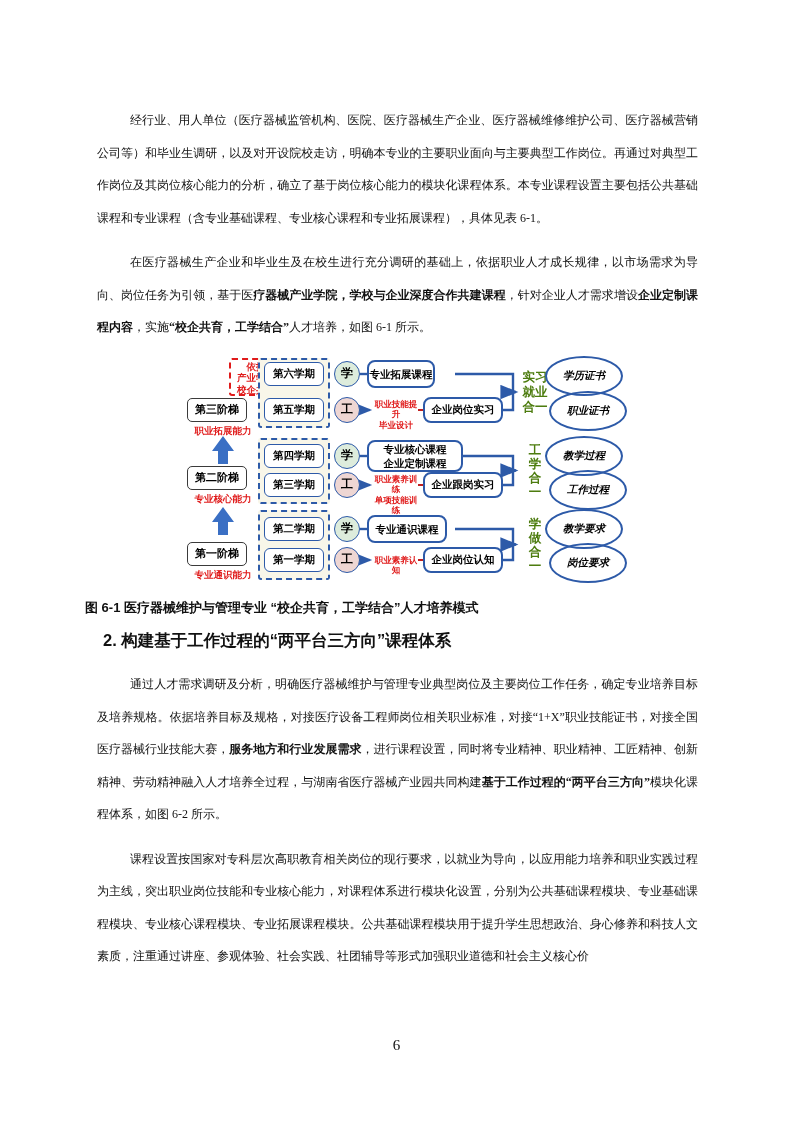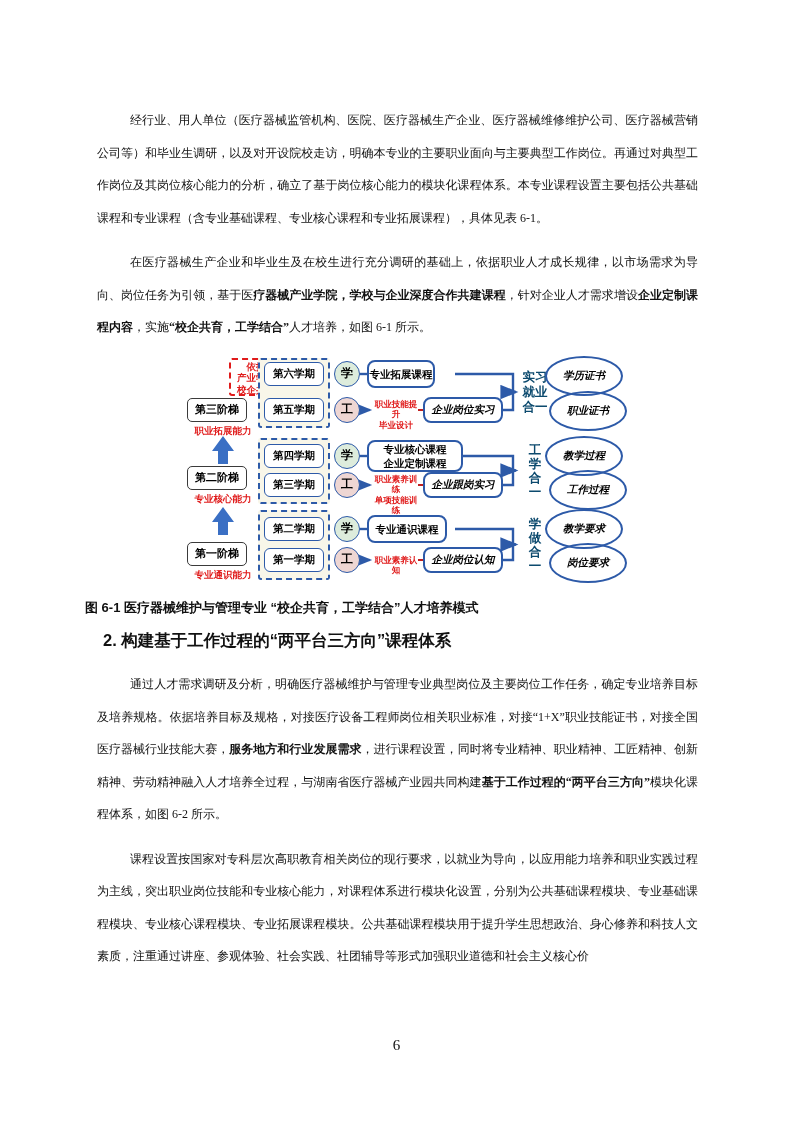--- a/index.html
+++ b/index.html
@@ -92,28 +92,28 @@
   }
   .circ-study{background:#ddecdc;}
   .circ-work{background:#eed6d3;}
   .cbox,.wbox{
     border:2px solid #2d5aa8;border-radius:8px;background:#fff;
     font-weight:bold;text-align:center;color:#000;
     display:flex;align-items:center;justify-content:center;
     white-space:pre-line;
   }
   .cbox{left:192px;font-size:10.5px;line-height:14px;}
-  .wbox{left:248px;width:80px;height:26px;font-size:10.5px;font-style:italic;}
+  .wbox{left:248px;width:80px;height:26px;font-size:10.5px;}
   .note{
     left:197px;width:48px;
     color:#e01b1b;font-weight:bold;font-size:8.5px;line-height:10.5px;
     text-align:center;white-space:pre-line;
   }
   .outcome{
-    color:#0c4a6e;font-weight:bold;font-size:12.5px;
+    color:#4d7c0f;font-weight:bold;font-size:12.5px;
     text-align:center;white-space:pre-line;
   }
   .ell{
     width:78px;height:40px;border:2px solid #2d5aa8;border-radius:50%;
     background:transparent;
     font-weight:bold;font-size:10.5px;color:#000;
     display:flex;align-items:center;justify-content:center;font-style:italic;
   }
 </style>
 </head>

